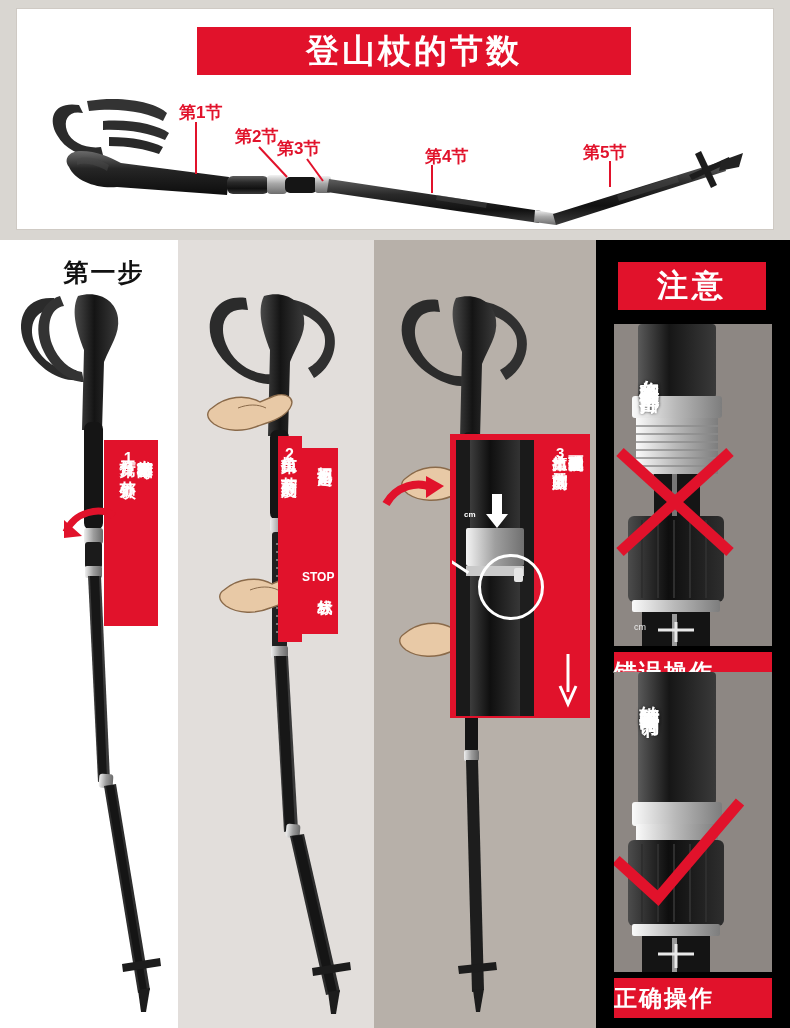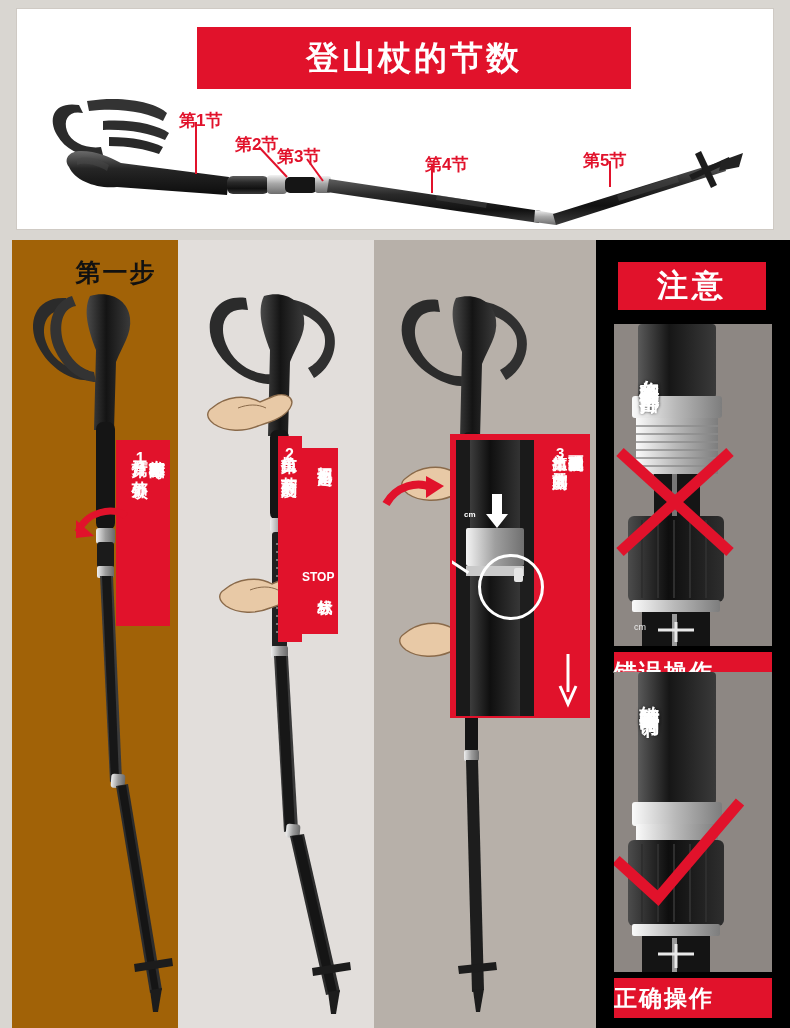--- a/index.html
+++ b/index.html
@@ -13,46 +13,46 @@
 
   
   .top-panel {
     position: absolute; left: 16px; top: 8px;
     width: 758px; height: 222px;
     background: #ffffff;
     border: 1px solid #cfcac4;
   }
   .title-band {
     position: absolute; left: 180px; top: 18px;
-    width: 434px; height: 62px;
+    width: 434px; height: 48px;
     background: #e1122b;
     display: flex; align-items: center; justify-content: center;
   }
   .title-band .title-text {
     color: #fff; font-size: 33px; font-weight: bold;
     letter-spacing: 3px;
   }
 
   
   .top-pole { position: absolute; left: 0; top: 0; width: 758px; height: 222px; }
 
   
   .sec-label {
     position: absolute; color: #e1122b; font-weight: bold;
-    font-size: 17px; white-space: nowrap; margin-top: 8px;
+    font-size: 17px; white-space: nowrap;
   }
   .leader { position: absolute; background: #e1122b; }
 
   
   .steps-row {
     position: absolute; left: 0; top: 240px;
     width: 790px; height: 788px;
   }
   .step-col { position: absolute; top: 0; height: 788px; overflow: hidden; }
-  .step-col.c1 { left: 12px;   width: 208px; background: #a16207; }
+  .step-col.c1 { left: 0;   width: 208px; background: #ffffff; }
   .step-col.c2 { left: 178px; width: 196px; background: #e2dedb; }
   .step-col.c3 { left: 374px; width: 222px; background: #b7b0a9; }
   .step-head {
     position: absolute; top: 16px; left: 0; width: 100%;
     text-align: center; font-size: 25px; font-weight: bold;
     color: #111; letter-spacing: 2px;
   }
 
   
   .right-panel {

